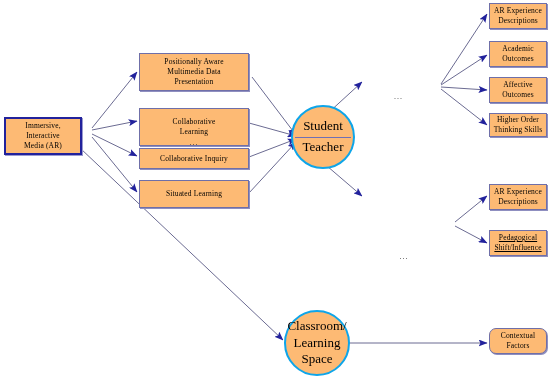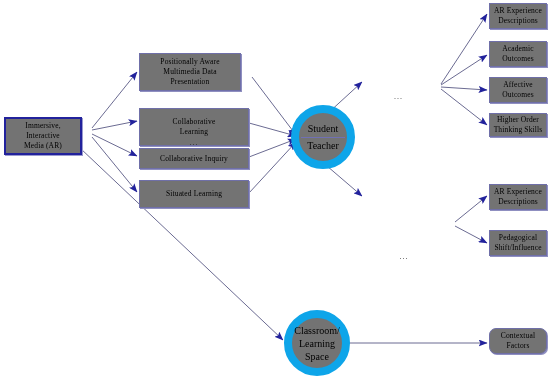--- a/index.html
+++ b/index.html
@@ -26,21 +26,21 @@
   }
   .node {
     position: absolute;
     box-sizing: border-box;
     display: flex;
     flex-direction: column;
     align-items: center;
     justify-content: center;
     text-align: center;
     color: #000000;
-    background: #737373;
+    background: #fdba74;
     z-index: 2;
   }
   .box {
     border: 1px solid #6f6fa8;
     box-shadow: 1px 1px 0 0 #8f8fc0;
     font-size: 7.5px;
     line-height: 1.32;
     letter-spacing: 0.15px;
     padding: 1px 2px;
   }
@@ -53,23 +53,23 @@
     align-items: flex-start;
     justify-content: center;
     text-align: left;
     padding: 2px 3px;
   }
   .box.listbox .line {
     display: block;
     white-space: nowrap;
   }
   .ellipse {
-    border: 8px solid #0ea5e9;
+    border: 2px solid #0ea5e9;
     border-radius: 50%;
-    font-size: 10px;
+    font-size: 13px;
     line-height: 1.3;
   }
   .ellipse .divider {
     position: absolute;
     left: 2px;
     right: 2px;
     top: 50%;
     height: 1px;
     background: #7070b4;
   }
@@ -138,21 +138,21 @@
       <path d="M349,343 L487,343"></path>
     </g>
   </svg>
 
   <div class="node box root" style="left:4px; top:117px; width:78px; height:38px;">
     <span>Immersive,</span>
     <span>Interactive</span>
     <span>Media (AR)</span>
   </div>
 
-  <div class="node box" style="left:139px; top:53px; width:102px; height:38px;">
+  <div class="node box" style="left:139px; top:53px; width:110px; height:38px;">
     <span>Positionally Aware</span>
     <span>Multimedia Data</span>
     <span>Presentation</span>
   </div>
 
   <div class="node box" style="left:139px; top:108px; width:110px; height:38px;">
     <span>Collaborative</span>
     <span>Learning</span>
   </div>
 
@@ -198,21 +198,21 @@
   <div class="node box" style="left:489px; top:113px; width:58px; height:24px;">
     <span>Higher Order</span>
     <span>Thinking Skills</span>
   </div>
 
   <div class="node box" style="left:489px; top:184px; width:58px; height:26px;">
     <span>AR Experience</span>
     <span>Descriptions</span>
   </div>
 
-  <div class="node box" style="left:489px; top:230px; width:58px; height:26px;">
+  <div class="node box" style="left:489px; top:230px; width:58px; height:26px;text-decoration:underline;">
     <span>Pedagogical</span>
     <span>Shift/Influence</span>
   </div>
 
   <div class="node ellipse plain" style="left:284px; top:310px; width:66px; height:66px; flex-direction:column;">
     <span>Classroom/</span>
     <span>Learning</span>
     <span>Space</span>
   </div>
 

